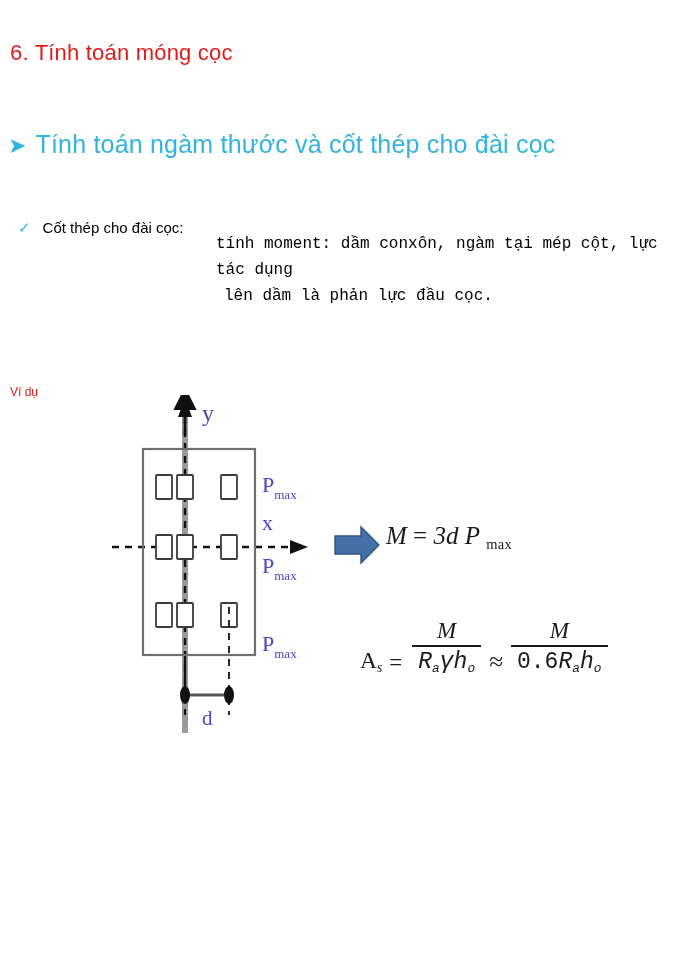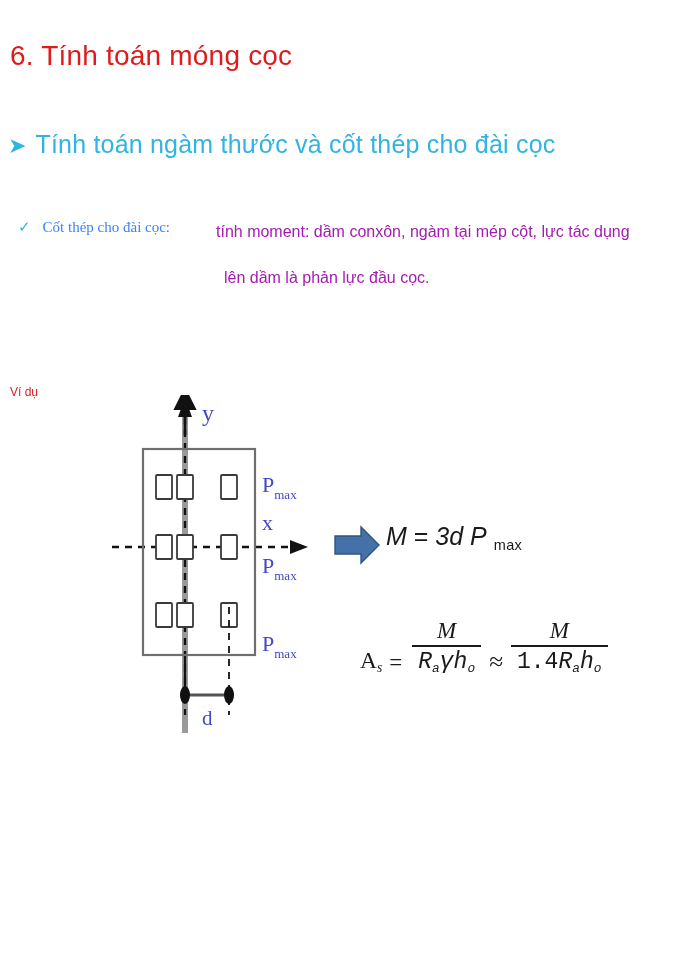--- a/index.html
+++ b/index.html
@@ -14,21 +14,21 @@
     overflow: hidden;
     font-family: "Liberation Sans", sans-serif;
     color: #000;
   }
 
   
   .slide-title {
     position: absolute;
     left: 10px;
     top: 40px;
-    font-size: 28px;
+    font-size: 22px;
     color: #e01b1b;
     letter-spacing: 0.2px;
     white-space: nowrap;
     text-align: right;
   }
 
   
   .bullet-l1 {
     position: absolute;
     left: 8px;
@@ -58,35 +58,35 @@
     align-items: baseline;
     white-space: nowrap;
   }
   .bullet-l2 .marker {
     color: #31b4e0;
     font-size: 15px;
     margin-right: 12px;
     line-height: 1;
   }
   .bullet-l2 .text {
-    color: #3b82f6;
+    color: #000000;
     font-size: 15px;
-    font-family: Liberation Serif, serif;
   }
 
   .body-para {
     position: absolute;
     left: 216px;
-    top: 219px;
+    top: 232px;
     width: 470px;
     font-size: 16px;
-    color: #a21caf;
+    color: #000000;
     line-height: 1.62;
-  }
-  .body-para .ln2 { display: block; padding-left: 8px; margin-top: 20px; }
+    font-family: Liberation Mono, monospace;
+  }
+  .body-para .ln2 { display: block; padding-left: 8px; }
 
   
   .example-label {
     position: absolute;
     left: 10px;
     top: 385px;
     font-size: 12px;
     color: #e01b1b;
   }
 
@@ -105,21 +105,21 @@
     position: absolute;
     left: 333px;
     top: 524px;
     width: 48px;
     height: 42px;
   }
   .eq1 {
     position: absolute;
     left: 386px;
     top: 522px;
-    font-family: Liberation Sans, sans-serif;
+    font-family: Liberation Serif, serif;
     font-size: 25px;
     color: #1a1a1a;
     white-space: nowrap;
   }
   .eq1 .it { font-style: italic; }
   .eq1 .sub {
     font-size: 0.58em;
     font-style: normal;
     vertical-align: -0.32em;
     letter-spacing: 0.3px;
@@ -275,15 +275,15 @@
     <span class="num">M</span>
     <span class="bar"></span>
     <span class="den"><span>R</span><span class="sb">a</span><span>γ</span><span>h</span><span class="sb">o</span></span>
   </span>
 
   <span class="approx">≈</span>
 
   <span class="frac">
     <span class="num">M</span>
     <span class="bar"></span>
-    <span class="den"><span class="up">1.4</span><span>R</span><span class="sb">a</span><span>h</span><span class="sb">o</span></span>
+    <span class="den"><span class="up">0.6</span><span>R</span><span class="sb">a</span><span>h</span><span class="sb">o</span></span>
   </span>
 </div>
 
 </body></html>

